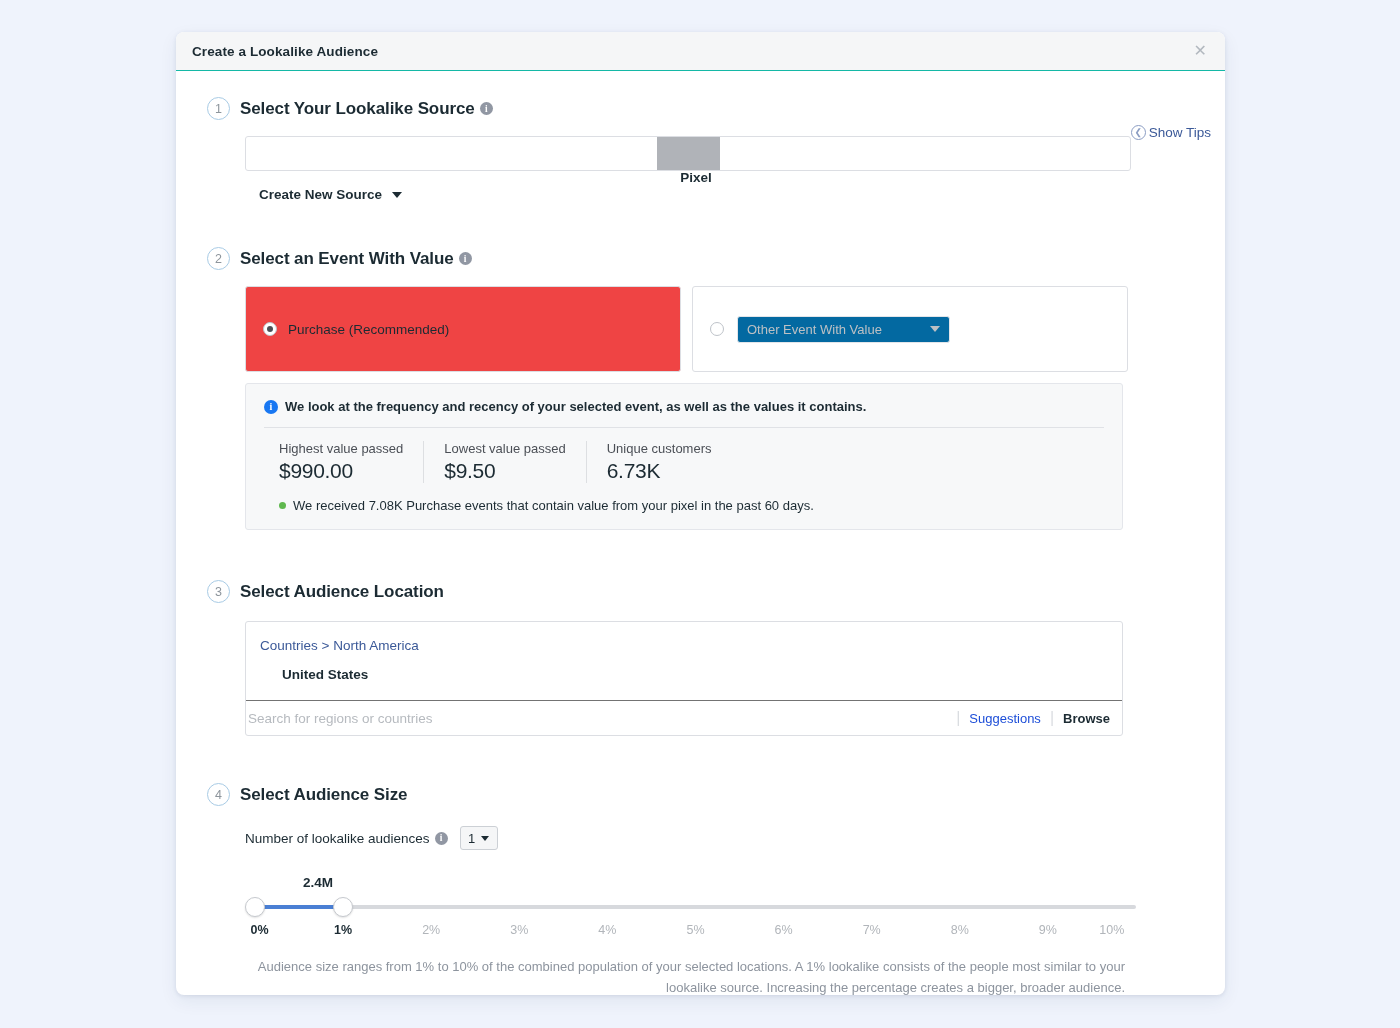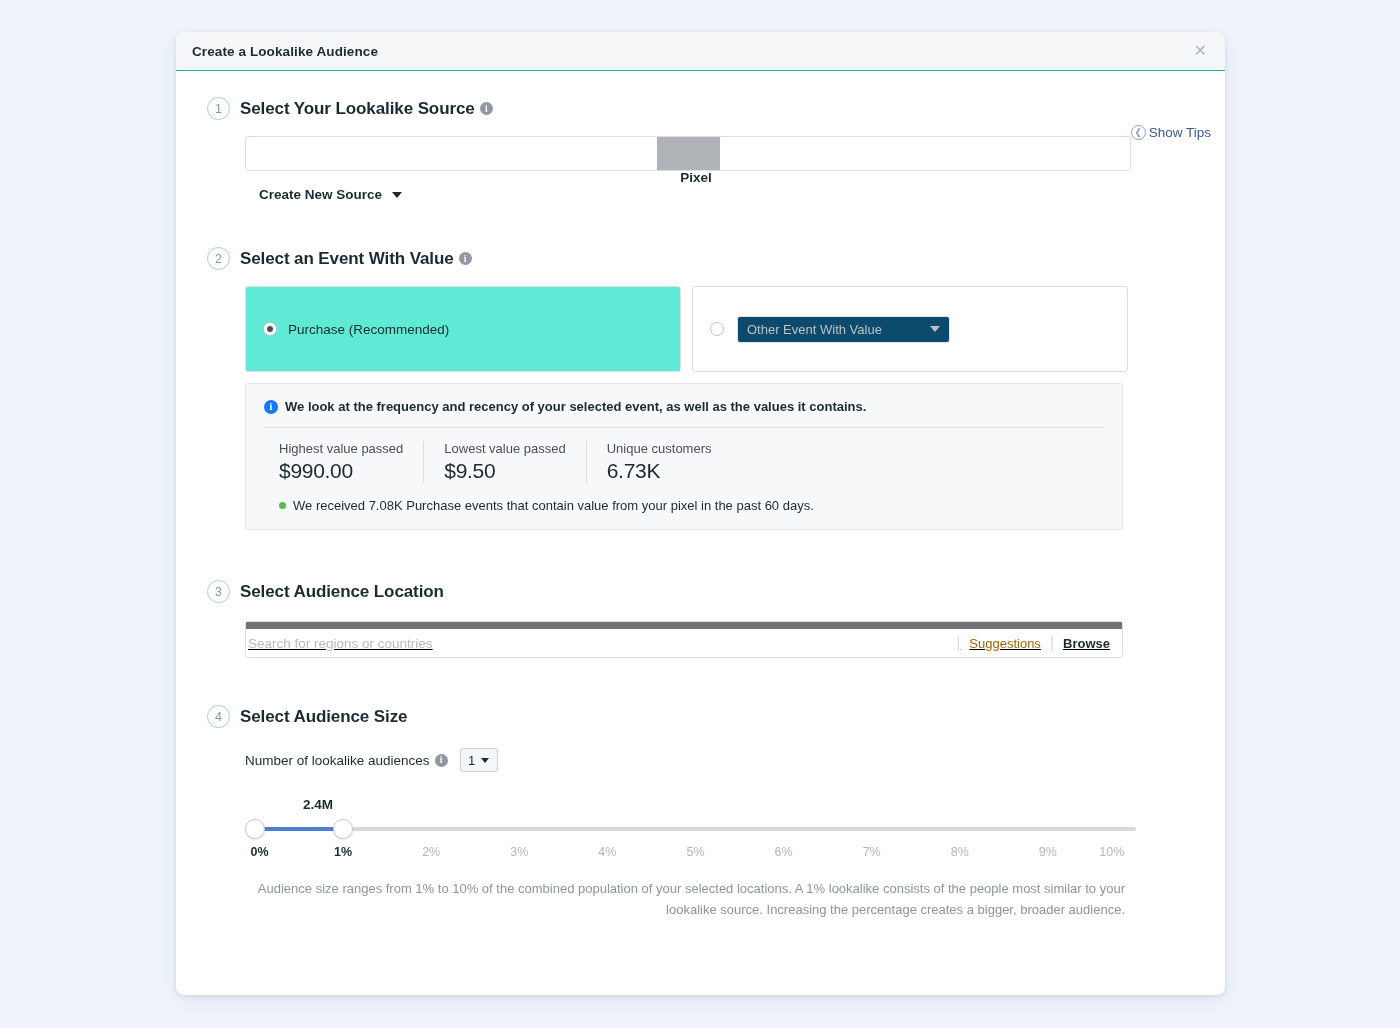--- a/index.html
+++ b/index.html
@@ -169,21 +169,21 @@
   .event-row { display: flex; gap: 11px; margin-top: 16px; }
   .event-card {
     width: 436px;
     height: 86px;
     border: 1px solid #dcdee3;
     border-radius: 3px;
     display: flex;
     align-items: center;
     padding-left: 17px;
   }
-  .event-card.selected { background: #5eead4; }
+  .event-card.selected { background: #ef4444; }
   .radio {
     width: 14px; height: 14px;
     border-radius: 50%;
     border: 1px solid #bec3c9;
     background: #fff;
     flex: none;
     position: relative;
   }
   .radio.checked::after {
     content: "";
@@ -196,21 +196,21 @@
   }
   .event-label {
     font-size: 13.5px;
     color: #1c2b33;
     margin-left: 11px;
   }
   .disabled-select {
     margin-left: 13px;
     width: 213px;
     height: 27px;
-    background: #0c4a6e;
+    background: #0369a1;
     border: 1px solid #e3e5e9;
     border-radius: 3px;
     display: flex;
     align-items: center;
     padding: 0 9px;
     color: #bcc0c4;
     font-size: 13px;
   }
   .disabled-select .caret-down {
     margin-left: auto;
@@ -287,40 +287,39 @@
   }
   .breadcrumb .sep { color: #3b5998; }
   .loc-selected {
     margin-top: 14px;
     margin-left: 22px;
     font-size: 13.5px;
     font-weight: bold;
     color: #1c2b33;
   }
   .loc-search {
-    border-top: 7px solid #737373;
+    border-top: 1px solid #737373;
     height: 35px;
     display: flex;
     align-items: center;
     padding: 0 12px 0 2px;
-    text-decoration: underline;
   }
   .loc-search input {
     flex: 1;
     border: none;
     outline: none;
     font-size: 13.5px;
     color: #1c2b33;
     font-family: "Liberation Sans", sans-serif;
     background: transparent;
     padding-left: 0;
   }
   .loc-search input::placeholder { color: #b6babf; }
   .pipe { color: #dadde1; margin: 0 9px; }
-  .suggestions { font-size: 13px; color: #a16207; cursor: pointer; }
+  .suggestions { font-size: 13px; color: #1d4ed8; cursor: pointer; }
   .browse { font-size: 13px; color: #1c2b33; font-weight: bold; cursor: pointer; }
 
   
   .s4 { margin-top: 47px; }
   .num-row {
     margin-top: 20px;
     display: flex;
     align-items: center;
     gap: 6px;
   }
@@ -499,20 +498,28 @@
       </div>
     </div>
 
     <div class="section s3">
       <div class="sec-head">
         <div class="step-circle">3</div>
         <div class="sec-title">Select Audience Location</div>
       </div>
       <div class="sec-content">
         <div class="loc-box">
+          <div class="loc-top">
+            <div class="breadcrumb">
+              <span>Countries</span>
+              <span class="sep">&gt;</span>
+              <span>North America</span>
+            </div>
+            <div class="loc-selected">United States</div>
+          </div>
           <div class="loc-search">
             <input placeholder="Search for regions or countries" style="">
             <span class="pipe">|</span>
             <span class="suggestions">Suggestions</span>
             <span class="pipe">|</span>
             <span class="browse">Browse</span>
           </div>
         </div>
       </div>
     </div>

